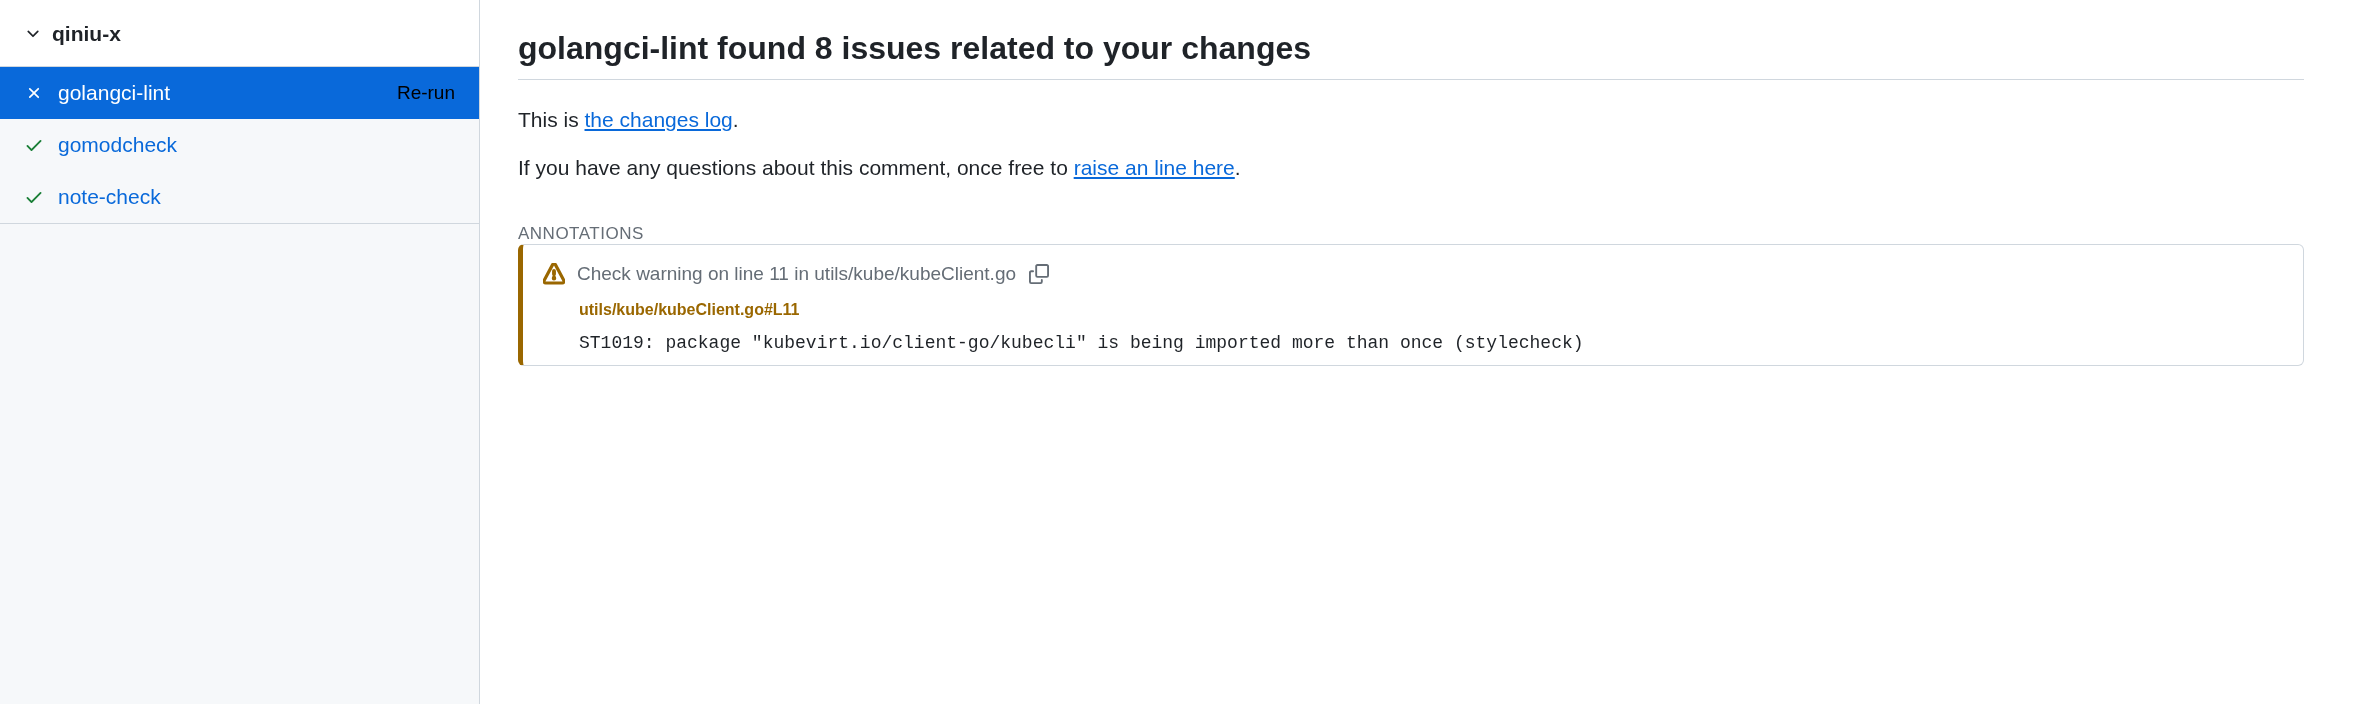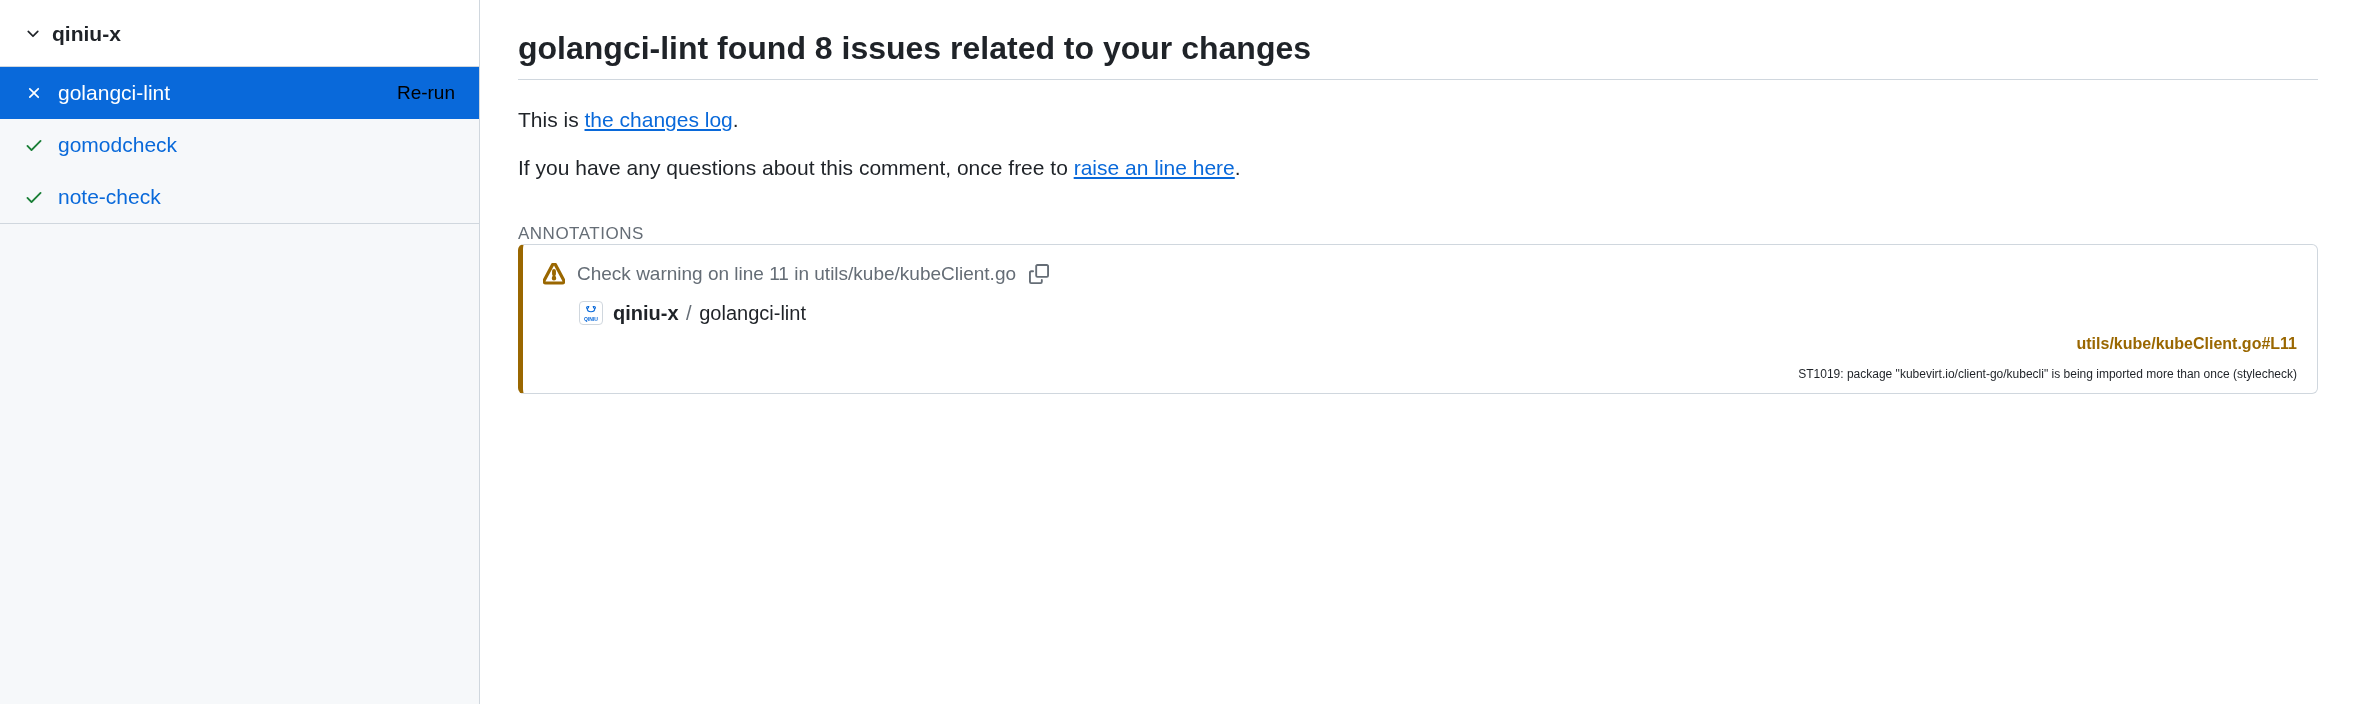--- a/index.html
+++ b/index.html
@@ -62,21 +62,21 @@
 }
 .sidebar-item .rerun {
   font-size: 19px;
   color: #000000;
 }
 .sidebar-items-wrap {
   border-bottom: 1px solid #d0d7de;
 }
 .main {
   flex: 1;
-  padding: 30px 38px 0 38px;
+  padding: 30px 52px 0 38px;
   overflow: hidden;
 }
 .main-title {
   font-size: 32px;
   font-weight: 600;
   color: #1f2328;
   padding-bottom: 12px;
   border-bottom: 1px solid #d0d7de;
   margin-bottom: 28px;
 }
@@ -94,21 +94,20 @@
   font-weight: 400;
   color: #656d76;
   letter-spacing: 0.5px;
   margin-top: 44px;
 }
 .annotation-card {
   border: 1px solid #d0d7de;
   border-left: 5px solid #9a6700;
   border-radius: 6px;
   padding: 18px 20px 12px 20px;
-  text-align: right;
 }
 .annotation-header {
   display: flex;
   align-items: center;
   gap: 12px;
   margin-bottom: 16px;
 }
 .warn-icon {
   width: 22px;
   height: 22px;
@@ -154,23 +153,23 @@
 .annotation-source .bold { font-weight: 600; }
 .annotation-source .sep { color: #656d76; margin: 0 2px;}
 .annotation-link {
   margin-left: 36px;
   font-size: 16px;
   font-weight: 600;
   color: #9a6700;
   margin-bottom: 14px;
 }
 .annotation-code {
-  margin-left: 52px;
-  font-family: Liberation Sans, sans-serif;
-  font-size: 12px;
+  margin-left: 36px;
+  font-family: Liberation Mono, monospace;
+  font-size: 18px;
   color: #1f2328;
   white-space: pre;
 }
 </style>
 </head>
 <body>
 
 <div class="sidebar">
   <div class="sidebar-header">
     <span class="chevron-icon">
@@ -231,28 +230,17 @@
             </svg>
         </span>
         <span class="annotation-header-text">Check warning on line 11 in utils/kube/kubeClient.go</span>
         <span class="copy-icon">
           <svg viewBox="0 0 16 16" width="20" height="20" fill="#656d76">
               <path d="M0 6.75C0 5.784.784 5 1.75 5h1.5a.75.75 0 010 1.5h-1.5a.25.25 0 00-.25.25v7.5c0 .138.112.25.25.25h7.5a.25.25 0 00.25-.25v-1.5a.75.75 0 011.5 0v1.5A1.75 1.75 0 019.25 16h-7.5A1.75 1.75 0 010 14.25v-7.5z"></path>
               <path d="M5 1.75C5 .784 5.784 0 6.75 0h7.5C15.216 0 16 .784 16 1.75v7.5A1.75 1.75 0 0114.25 11h-7.5A1.75 1.75 0 015 9.25v-7.5zm1.75-.25a.25.25 0 00-.25.25v7.5c0 .138.112.25.25.25h7.5a.25.25 0 00.25-.25v-7.5a.25.25 0 00-.25-.25h-7.5z"></path>
             </svg>
         </span>
       </div>
-      <div class="annotation-source">
-        <span class="qiniu-logo">
-          <svg viewBox="0 0 16 16" width="16" height="12">
-              <path d="M2 4 Q2 2 4 2 L5 2 Q5 4 3 5 M14 4 Q14 2 12 2 L11 2 Q11 4 13 5 M3 5 Q3 9 8 9 Q13 9 13 5" fill="none" stroke="#0969da" stroke-width="1.5" stroke-linecap="round"></path>
-            </svg>
-          <span style="font-size:5px;color:#0969da;">QINIU</span>
-        </span>
-        <span>
-          <span class="bold">qiniu-x</span><span class="sep"> / </span><span>golangci-lint</span>
-        </span>
-      </div>
       <div class="annotation-link">utils/kube/kubeClient.go#L11</div>
       <div class="annotation-code">ST1019: package "kubevirt.io/client-go/kubecli" is being imported more than once (stylecheck)</div>
     </div>
   </div>
 </div>
 
 </body></html>

